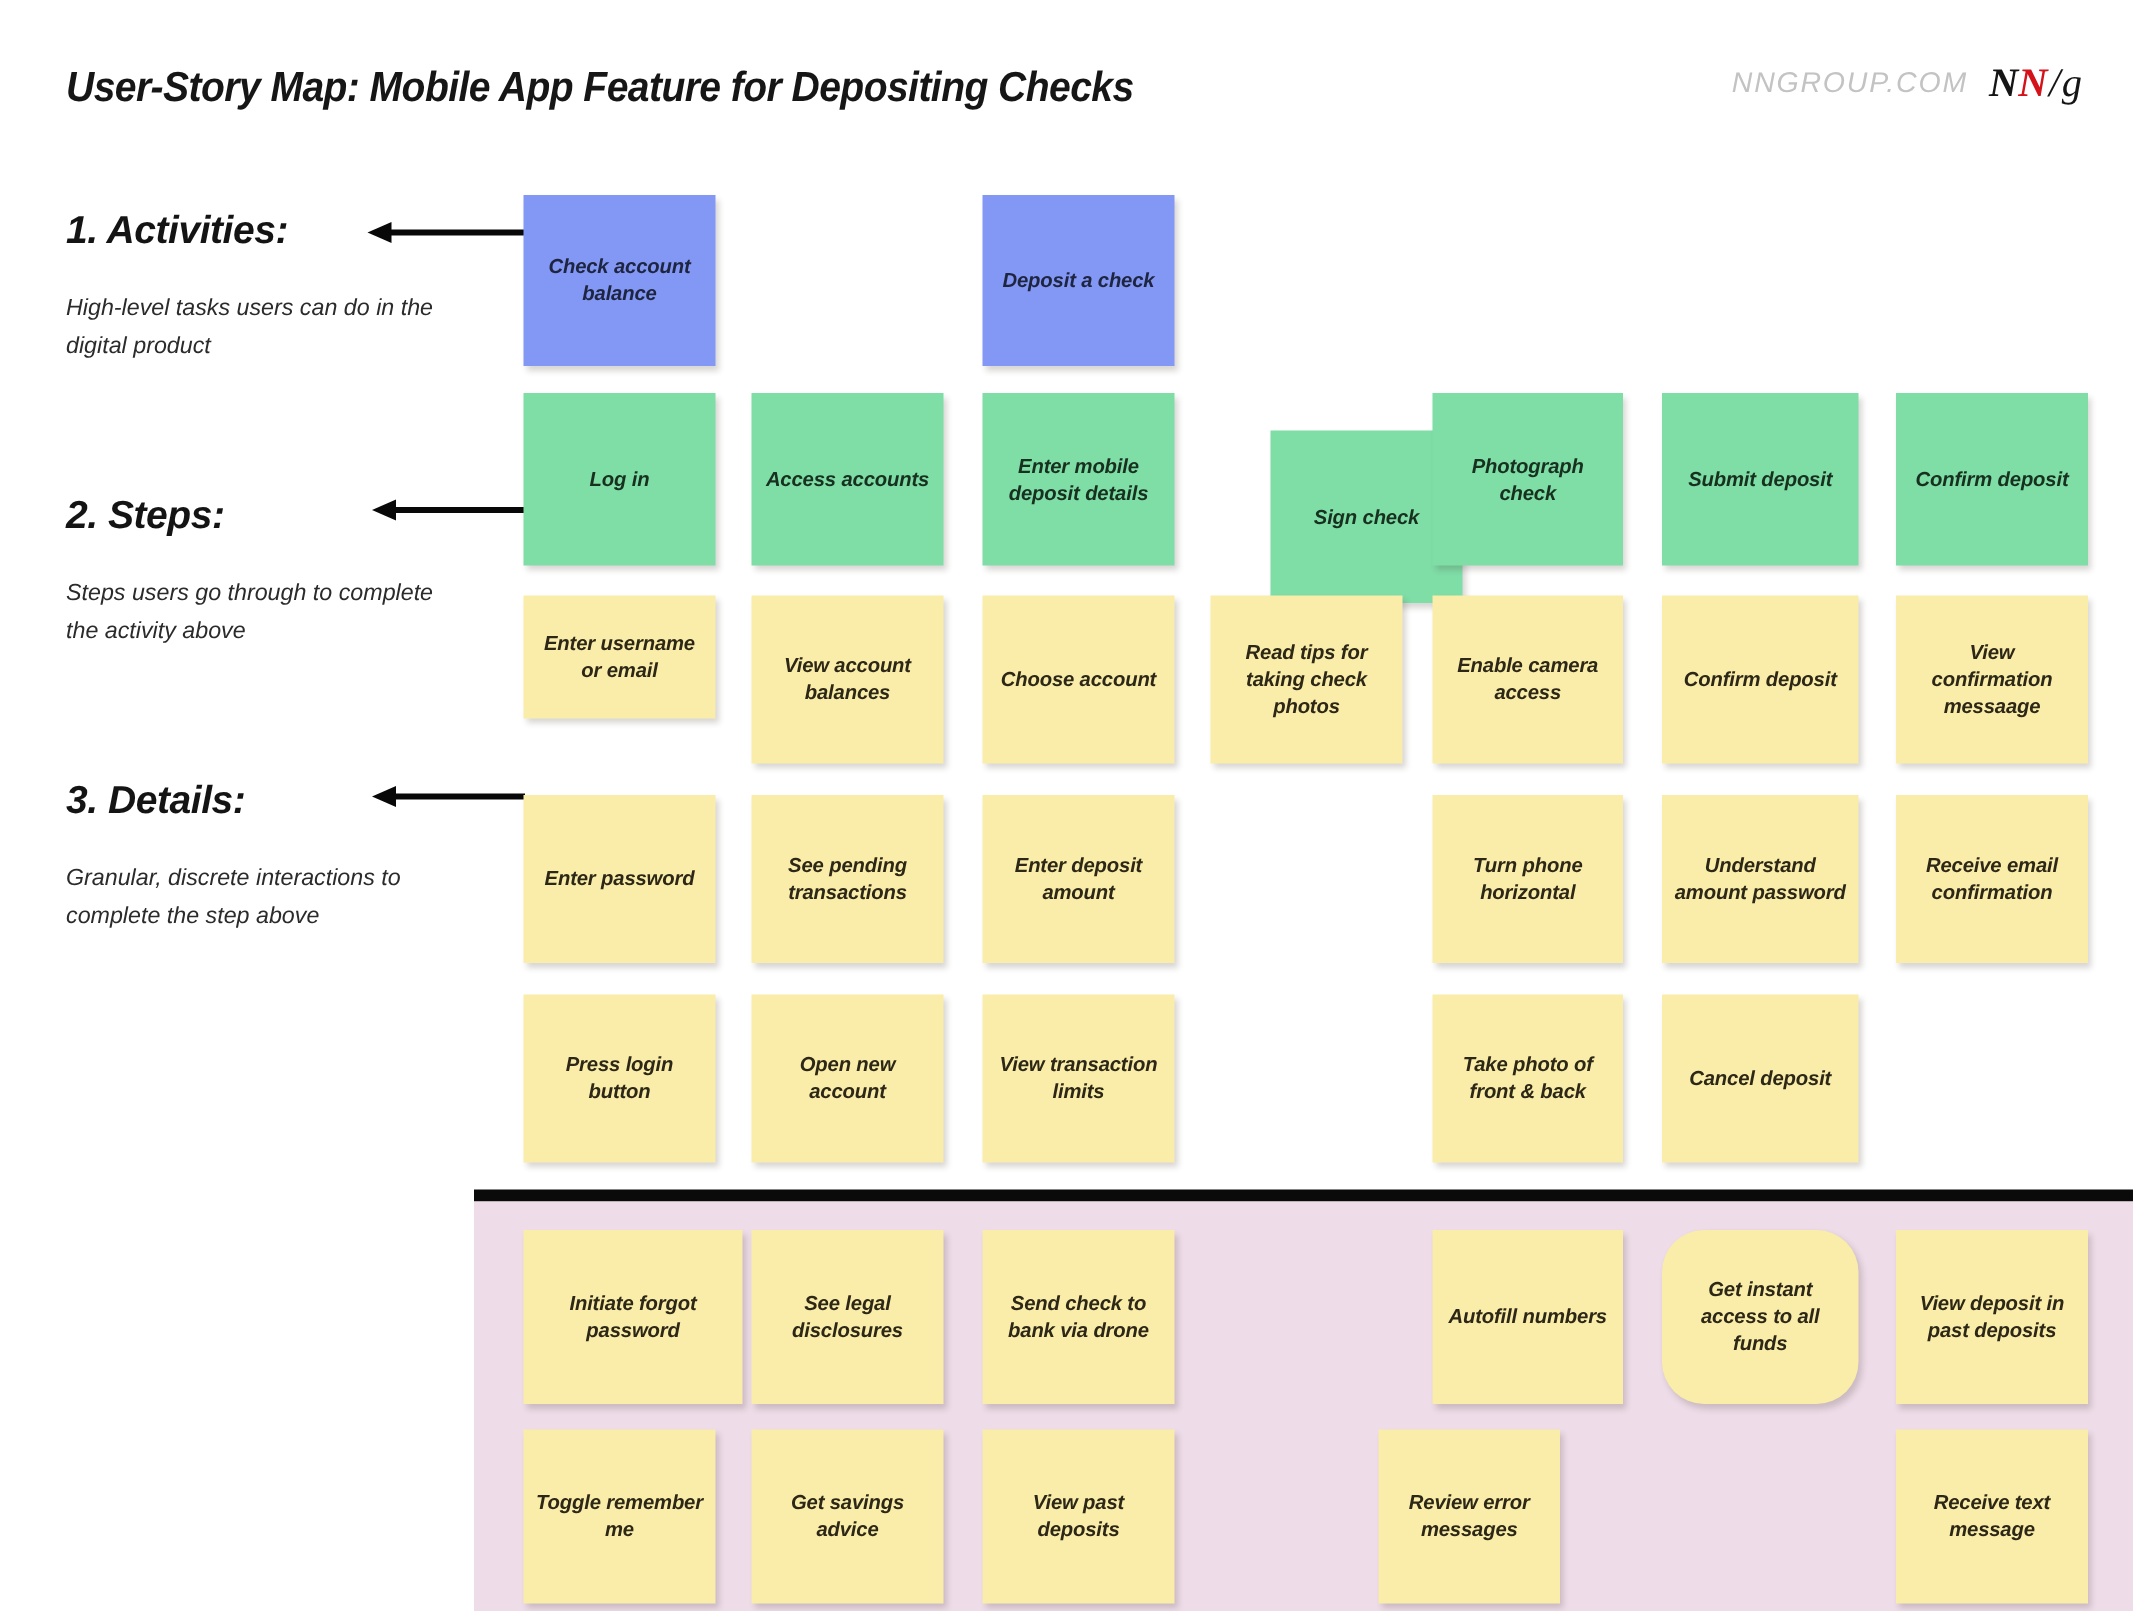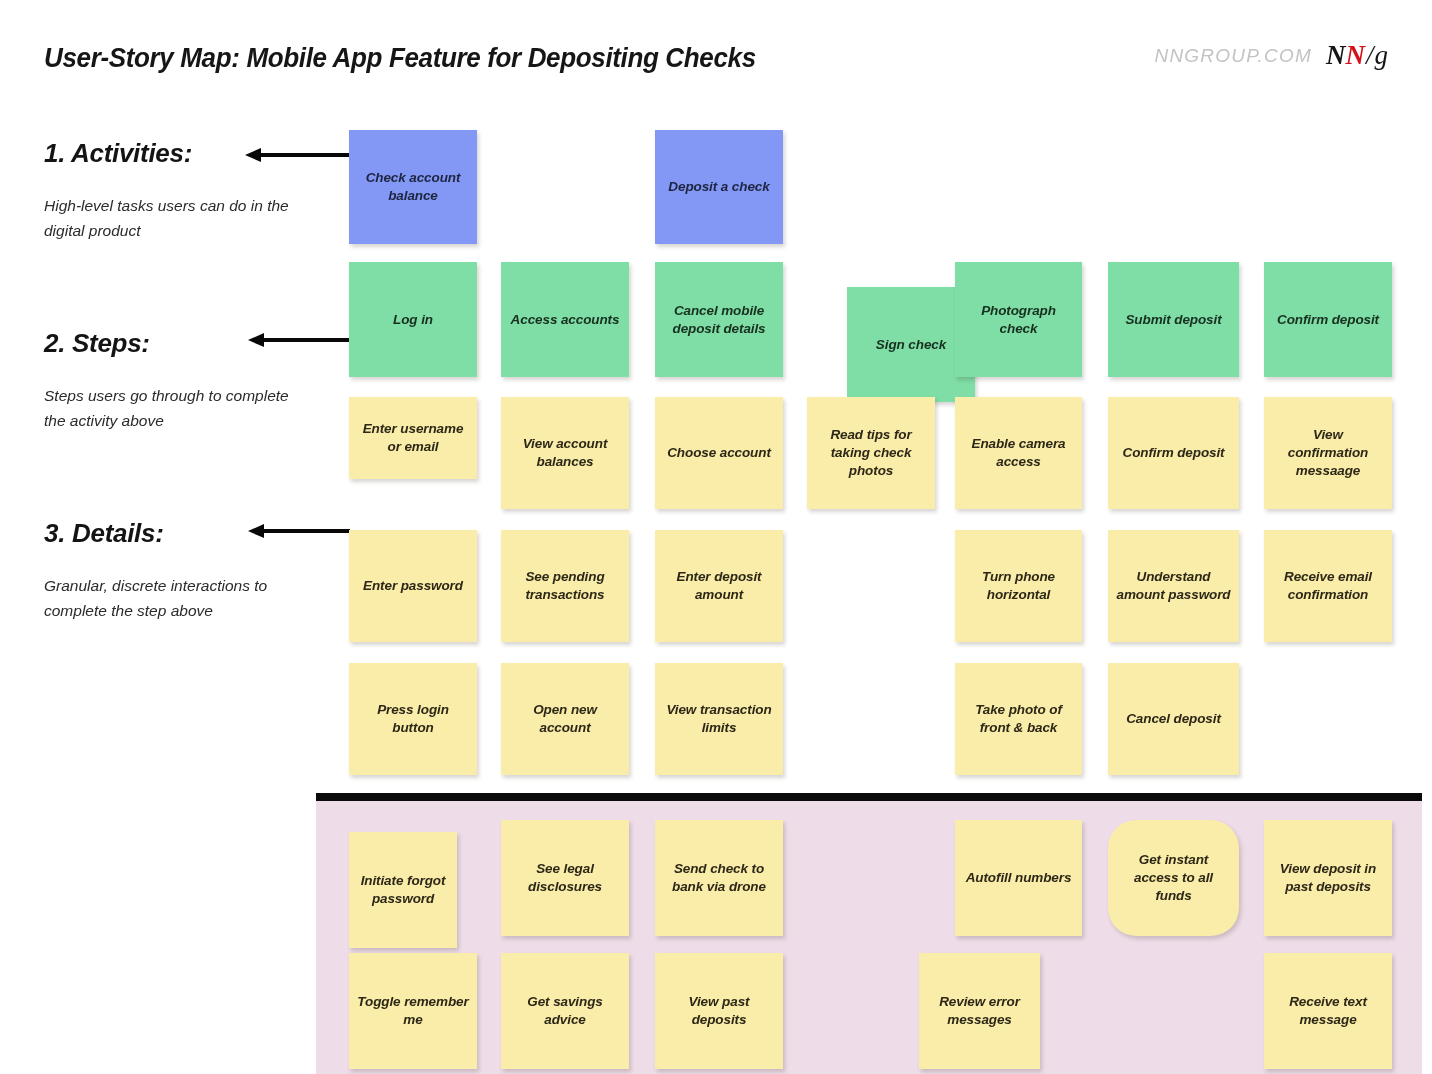--- a/index.html
+++ b/index.html
@@ -140,21 +140,21 @@
       <div class="card activity" style="left: 655px; top: 130px; width: 128px; height: 114px;">
         <span>Deposit a check</span>
       </div>
       <div class="card step" style="left: 349px; top: 262px; width: 128px; height: 115px;">
         <span>Log in</span>
       </div>
       <div class="card step" style="left: 501px; top: 262px; width: 128px; height: 115px;">
         <span>Access accounts</span>
       </div>
       <div class="card step" style="left: 655px; top: 262px; width: 128px; height: 115px;">
-        <span>Cancel mobile deposit details</span>
+        <span>Enter mobile deposit details</span>
       </div>
       <div class="card step" style="left: 847px; top: 262px; width: 128px; height: 115px; margin-top: 25px;">
         <span>Sign check</span>
       </div>
       <div class="card step" style="left: 955px; top: 262px; width: 127px; height: 115px;">
         <span>Photograph check</span>
       </div>
       <div class="card step" style="left: 1108px; top: 262px; width: 131px; height: 115px;">
         <span>Submit deposit</span>
       </div>
@@ -208,21 +208,21 @@
       </div>
       <div class="card detail" style="left: 655px; top: 663px; width: 128px; height: 112px;">
         <span>View transaction limits</span>
       </div>
       <div class="card detail" style="left: 955px; top: 663px; width: 127px; height: 112px;">
         <span>Take photo of front &amp; back</span>
       </div>
       <div class="card detail" style="left: 1108px; top: 663px; width: 131px; height: 112px;">
         <span>Cancel deposit</span>
       </div>
-      <div class="card detail" style="left: 349px; top: 820px; width: 108px; height: 116px; margin-top: 12px;">
+      <div class="card detail" style="left: 349px; top: 820px; width: 146px; height: 116px;">
         <span>Initiate forgot password</span>
       </div>
       <div class="card detail" style="left: 501px; top: 820px; width: 128px; height: 116px;">
         <span>See legal disclosures</span>
       </div>
       <div class="card detail" style="left: 655px; top: 820px; width: 128px; height: 116px;">
         <span>Send check to bank via drone</span>
       </div>
       <div class="card detail" style="left: 955px; top: 820px; width: 127px; height: 116px;">
         <span>Autofill numbers</span>

